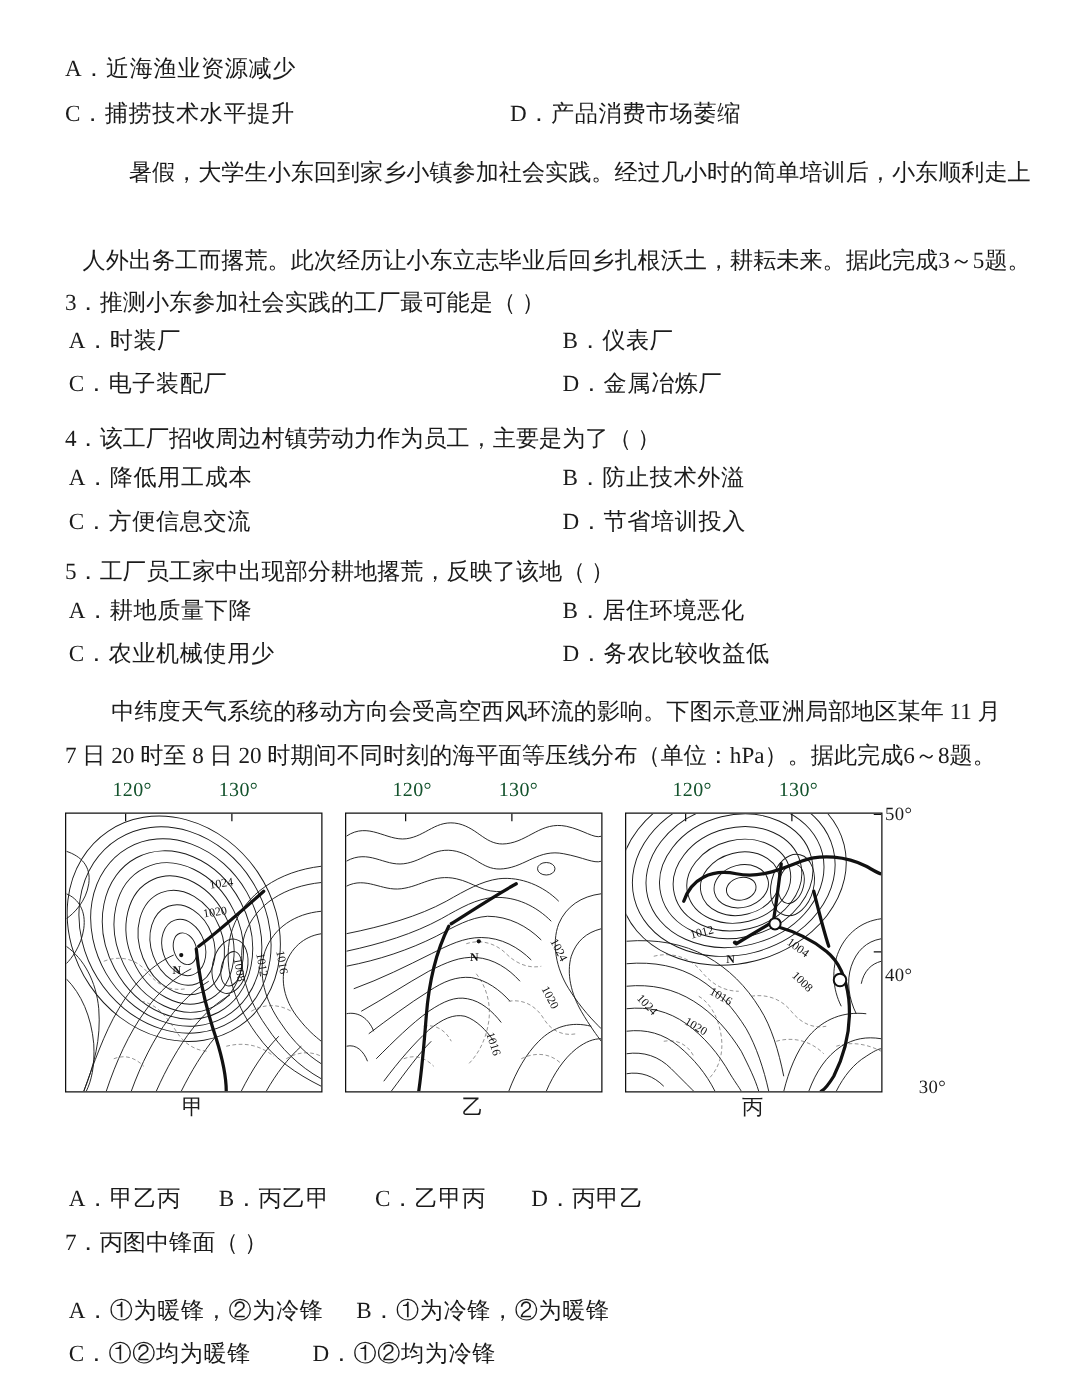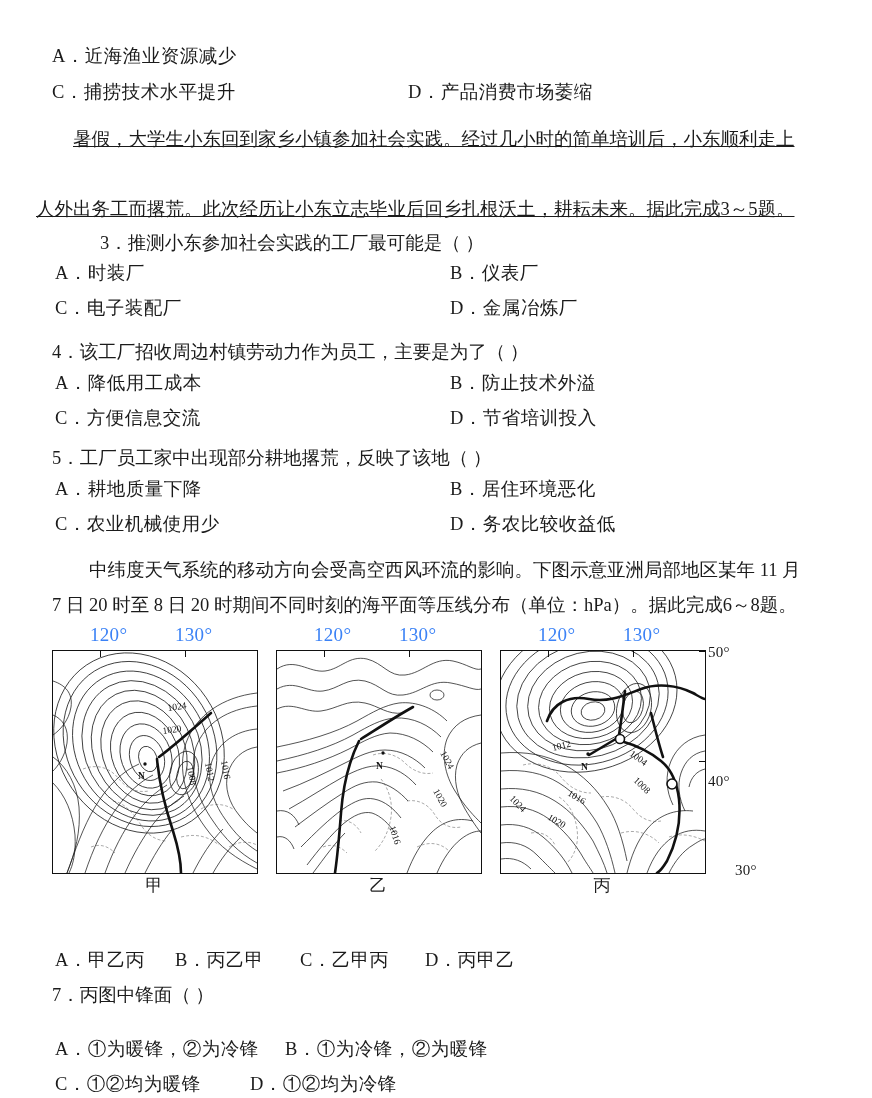--- a/index.html
+++ b/index.html
@@ -63,23 +63,23 @@
     top: 28px;
     width: 204px;
     height: 222px;
     border: 1.6px solid #111;
     background: #fff;
     overflow: hidden;
   }
   .panel svg { display: block; }
   .lon {
     position: absolute;
-    font-size: 19px;
+    font-size: 16px;
     letter-spacing: 0.3px;
-    color: #3b82f6;
+    color: #14532d;
   }
   .lat {
     position: absolute;
     font-size: 15px;
     letter-spacing: 0.3px;
     color: #1b1b1b;
   }
   .panel-name {
     position: absolute;
     font-size: 17px;
@@ -99,27 +99,27 @@
 </style>
 </head>
 <body>
 
 <div class="page">
 
   <div class="line opt-label" style="left:52px; top:45px;">A．近海渔业资源减少</div>
   <div class="line opt-label" style="left:52px; top:81px;">C．捕捞技术水平提升</div>
   <div class="line opt-label" style="left:408px; top:81px;">D．产品消费市场萎缩</div>
 
-  <div class="para" style="left:36px; top:122px; width:772px;text-decoration:underline;">
+  <div class="para" style="left:66px; top:122px; width:772px;">
     <span class="indent"></span><span>暑假，大学生小东回到家乡小镇参加社会实践。经过几小时的简单培训后，小东顺利走上</span><br>
     <br>
     <span>人外出务工而撂荒。此次经历让小东立志毕业后回乡扎根沃土，耕耘未来。据此完成3～5题。</span>
   </div>
 
-  <div class="stem" style="left:52px; top:232px;margin-left:48px;">3．推测小东参加社会实践的工厂最可能是（          ）</div>
+  <div class="stem" style="left:52px; top:232px;">3．推测小东参加社会实践的工厂最可能是（          ）</div>
   <div class="line opt-label" style="left:55px; top:262px;">A．时装厂</div>
   <div class="line opt-label" style="left:450px; top:262px;">B．仪表厂</div>
   <div class="line opt-label" style="left:55px; top:297px;">C．电子装配厂</div>
   <div class="line opt-label" style="left:450px; top:297px;">D．金属冶炼厂</div>
 
   <div class="stem" style="left:52px; top:341px;">4．该工厂招收周边村镇劳动力作为员工，主要是为了（          ）</div>
   <div class="line opt-label" style="left:55px; top:372px;">A．降低用工成本</div>
   <div class="line opt-label" style="left:450px; top:372px;">B．防止技术外溢</div>
   <div class="line opt-label" style="left:55px; top:407px;">C．方便信息交流</div>
   <div class="line opt-label" style="left:450px; top:407px;">D．节省培训投入</div>

